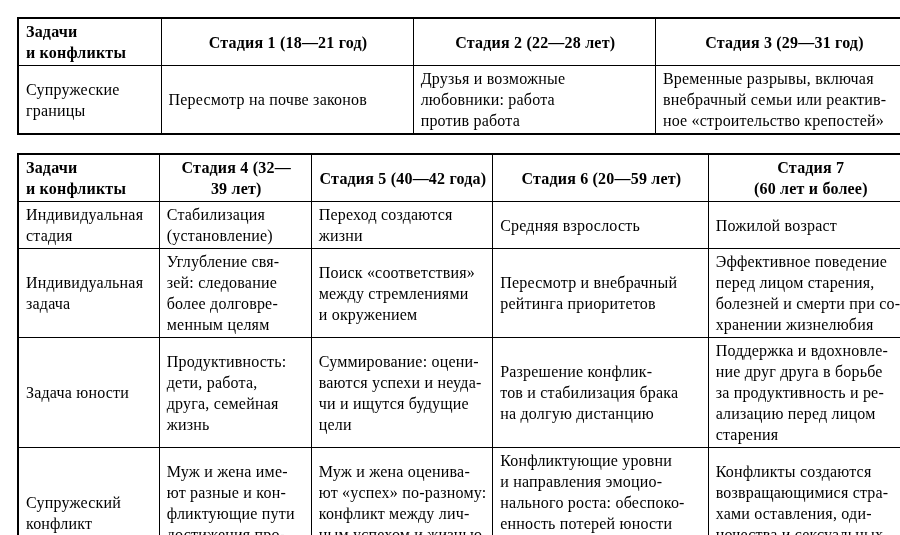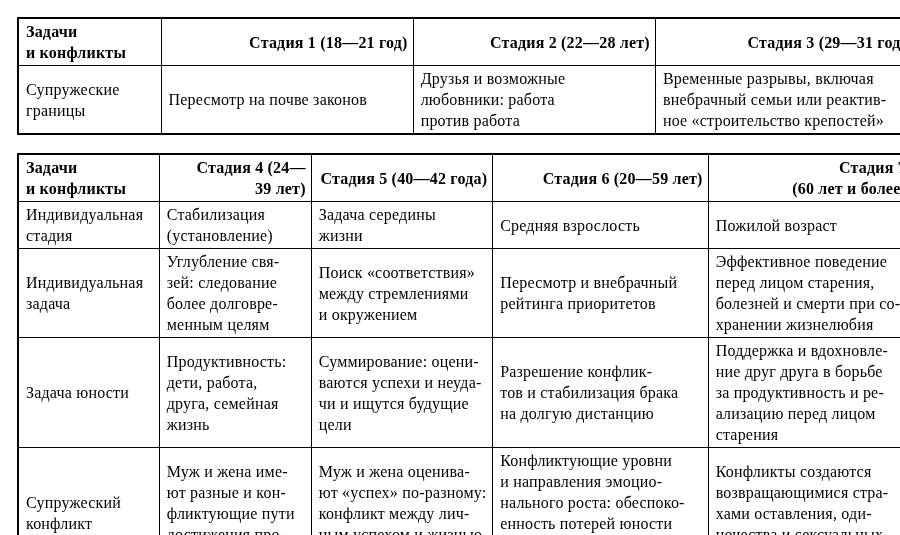--- a/index.html
+++ b/index.html
@@ -29,21 +29,21 @@
     vertical-align: middle;
     padding: 2px 5px 2px 7px;
     font-size: 16px;
     line-height: 21px;
     letter-spacing: 0.2px;
     white-space: pre-line;
     overflow: hidden;
     text-align: left;
     font-weight: normal;
   }
-  th { font-weight: bold; text-align: right; }
+  th { font-weight: bold; text-align: center; }
   th.left { text-align: left; }
   .tbl-gap { height: 18px; }
 
   
   #t1 .hrow  { height: 38px; }
   #t1 .brow  { height: 64px; border-radius: 9px; }
   #t2 .hrow  { height: 42px; }
   #t2 .row-1 { height: 44px; }
   #t2 .row-2 { height: 83px; }
   #t2 .row-3 { height: 95px; }
@@ -92,35 +92,35 @@
       <col style="width:15.8%">
       <col style="width:17.0%">
       <col style="width:20.3%">
       <col style="width:24.1%">
       <col style="width:22.8%">
     </colgroup>
     <thead>
       <tr class="hrow">
         <th class="left">Задачи
 и конфликты</th>
-        <th>Стадия 4 (24—
+        <th>Стадия 4 (32—
 39 лет)</th>
         <th>Стадия 5 (40—42 года)</th>
         <th>Стадия 6 (20—59 лет)</th>
         <th>Стадия 7
 (60 лет и более)</th>
       </tr>
     </thead>
     <tbody>
       <tr class="row-1">
         <td>Индивидуальная
 стадия</td>
         <td>Стабилизация
 (установление)</td>
-        <td>Задача середины
+        <td>Переход создаются
 жизни</td>
         <td>Средняя взрослость</td>
         <td>Пожилой возраст</td>
       </tr>
       <tr class="row-2">
         <td>Индивидуальная
 задача</td>
         <td>Углубление свя-
 зей: следование
 более долговре-

